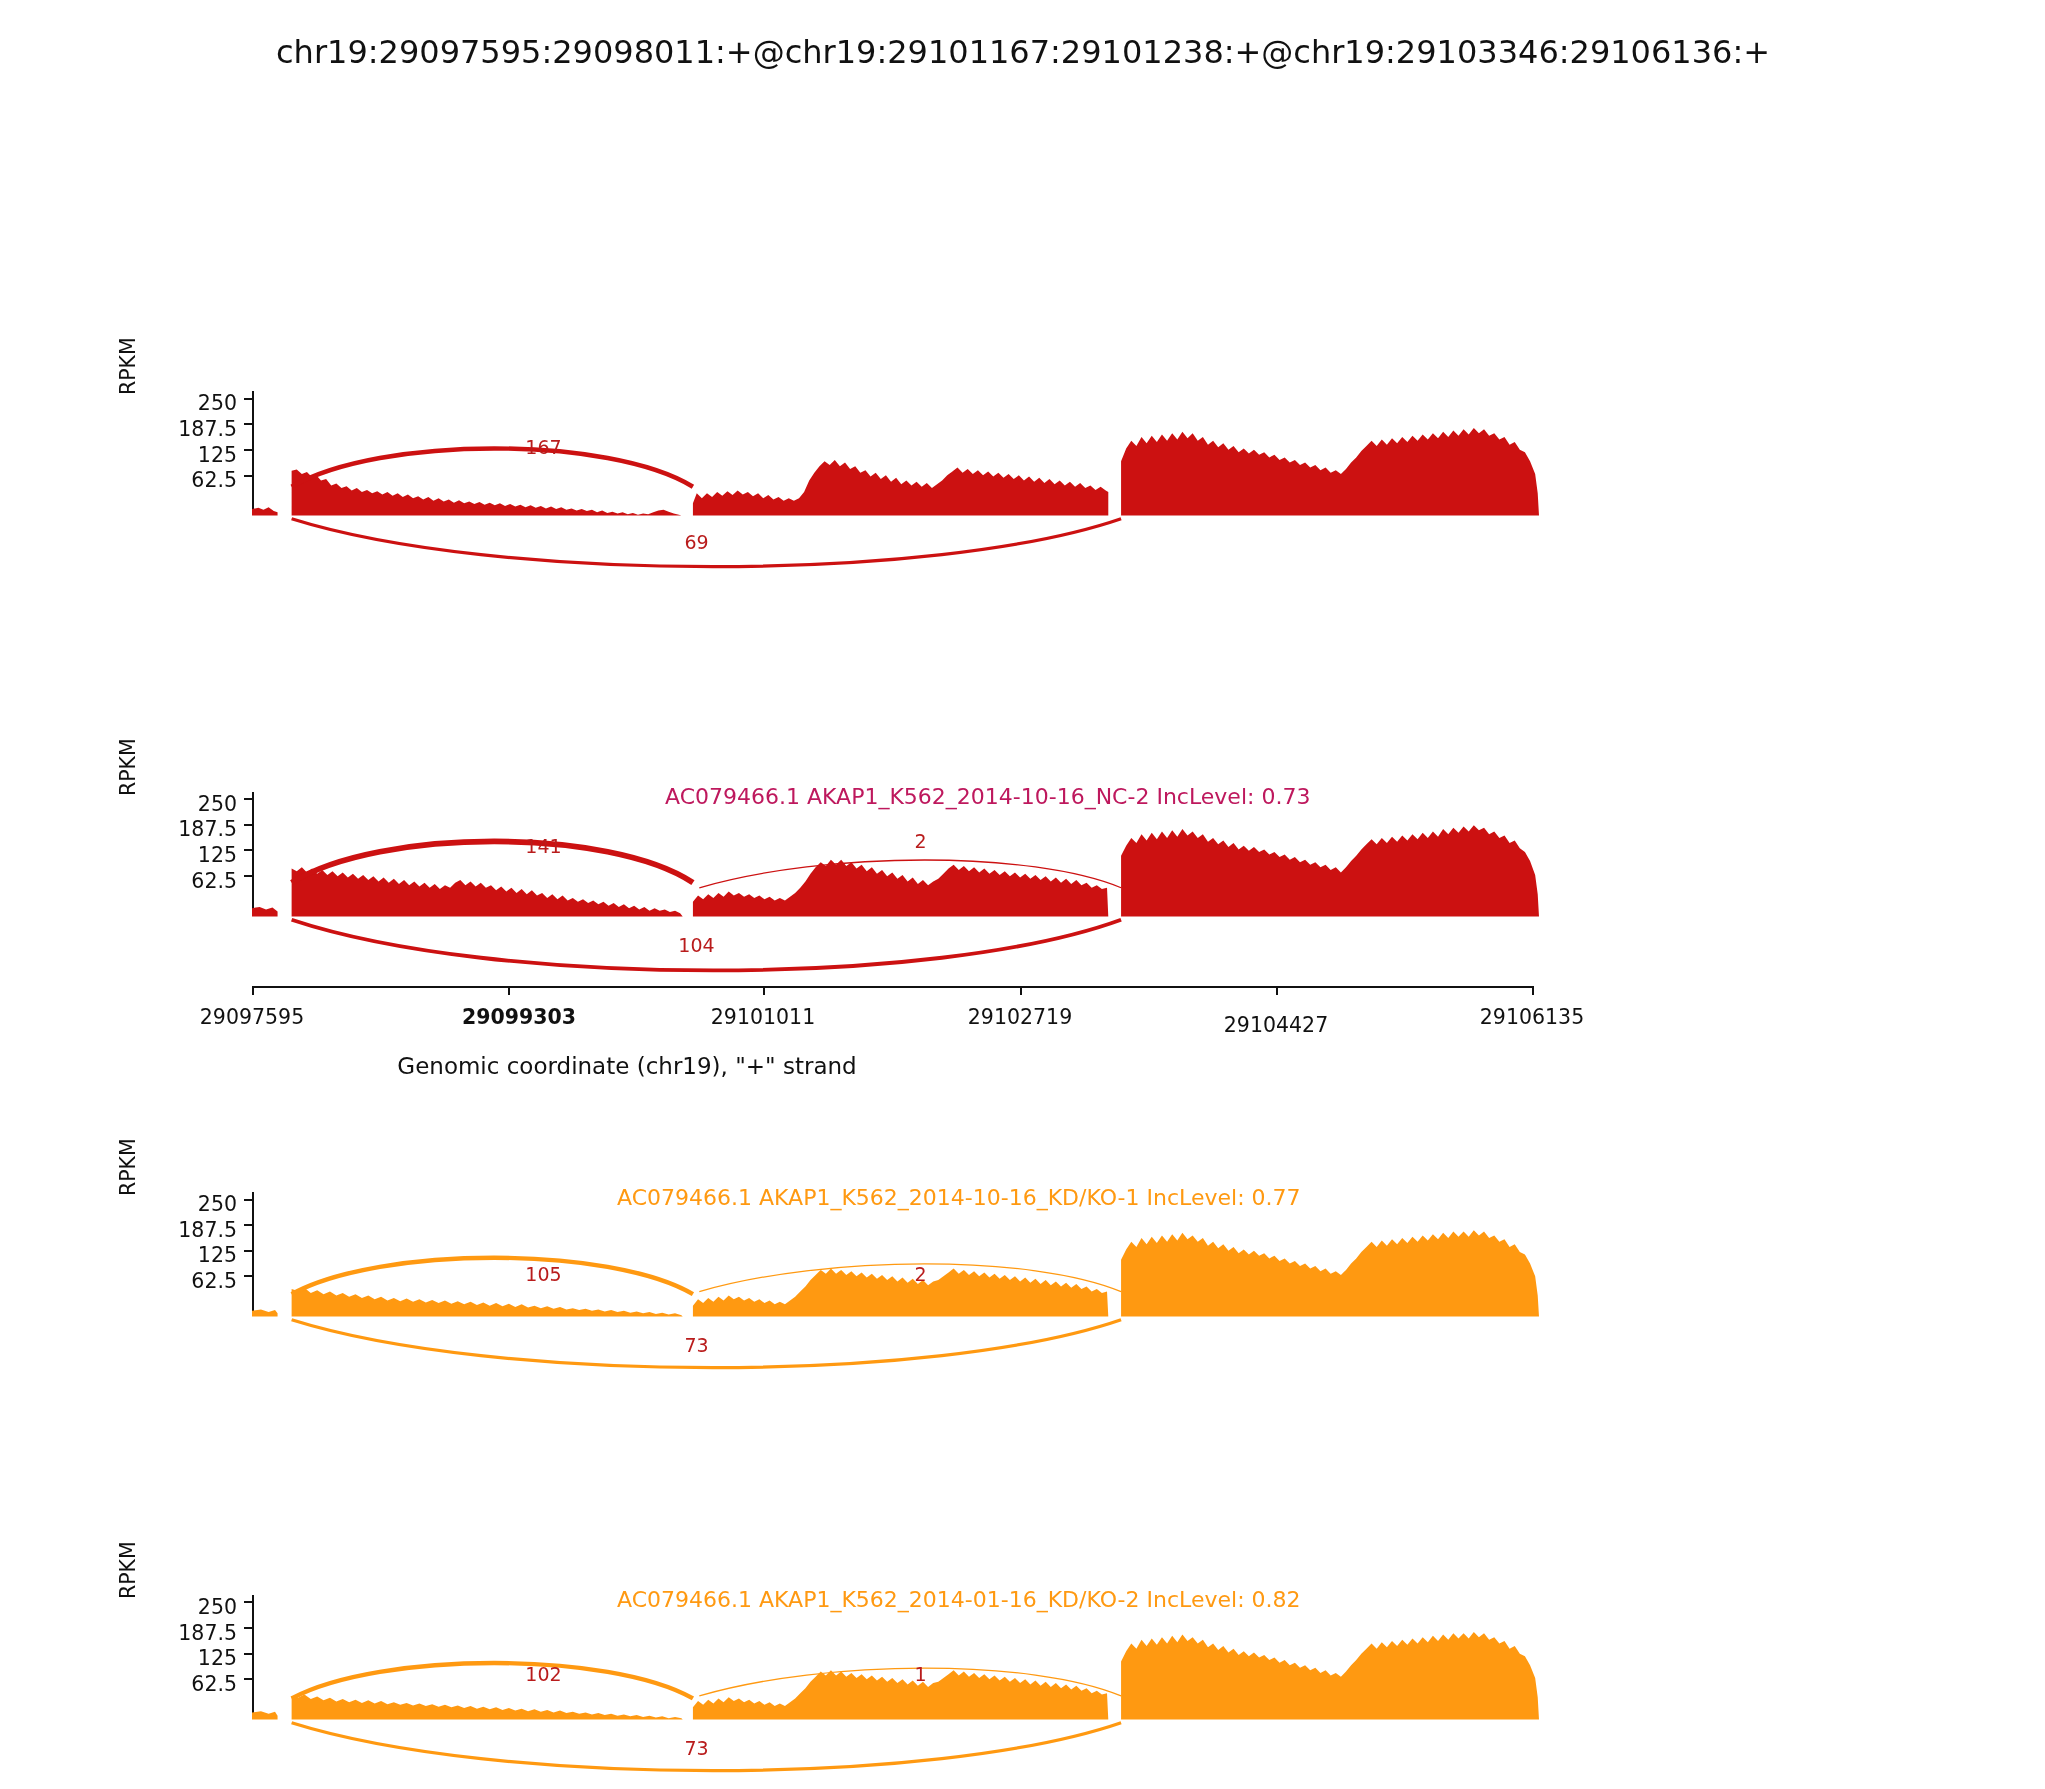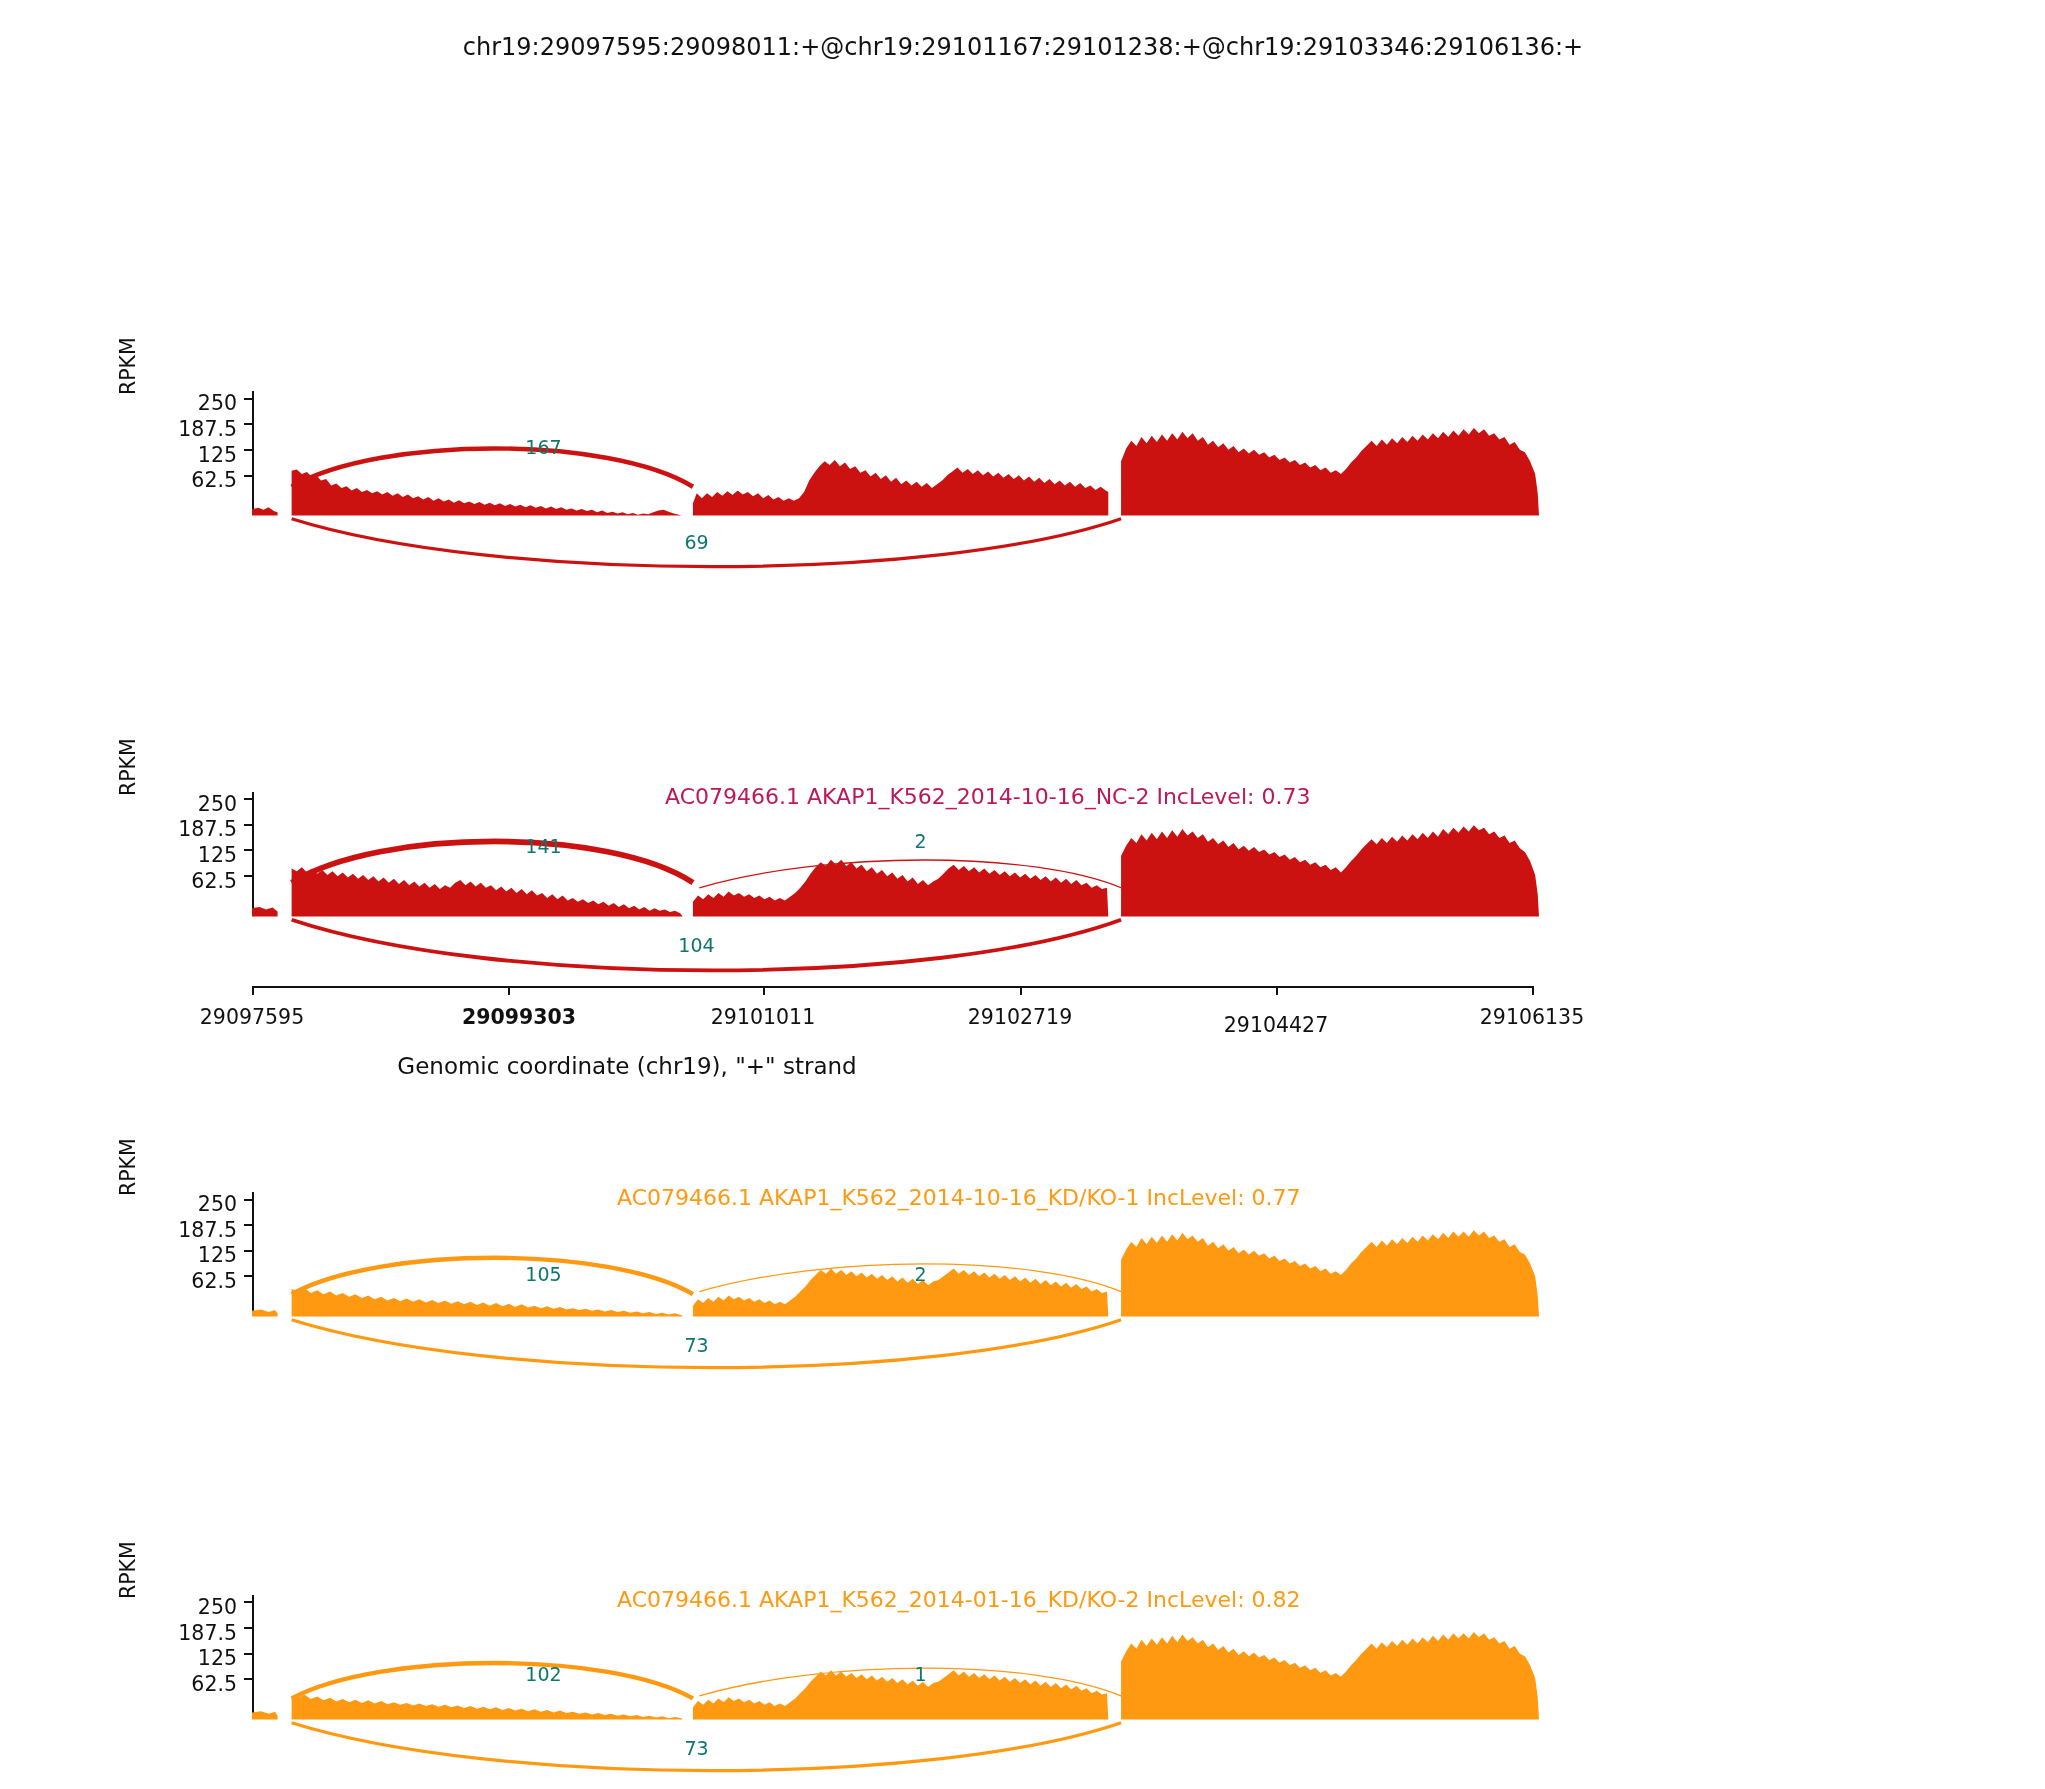--- a/index.html
+++ b/index.html
@@ -18,21 +18,21 @@
     position: relative;
     width: 2046px;
     height: 1790px;
   }
   .title {
     position: absolute;
     top: 33px;
     left: 0;
     width: 2046px;
     text-align: center;
-    font-size: 24px;
+    font-size: 32px;
     color: #111111;
     letter-spacing: 0px;
   }
   
   .panel {
     position: absolute;
     left: 0;
     width: 2046px;
   }
   .panel-label {
@@ -93,21 +93,21 @@
     position: absolute;
     font-size: 23px;
     color: #111111;
     text-align: center;
     width: 2046px;
     left: 0;
   }
   .junc-label {
     position: absolute;
     font-size: 19px;
-    color: #0f766e;
+    color: #b91c1c;
     text-align: center;
     white-space: nowrap;
   }
   
   .gene-model {
     position: absolute;
     left: 0;
     width: 2046px;
   }
 </style>

